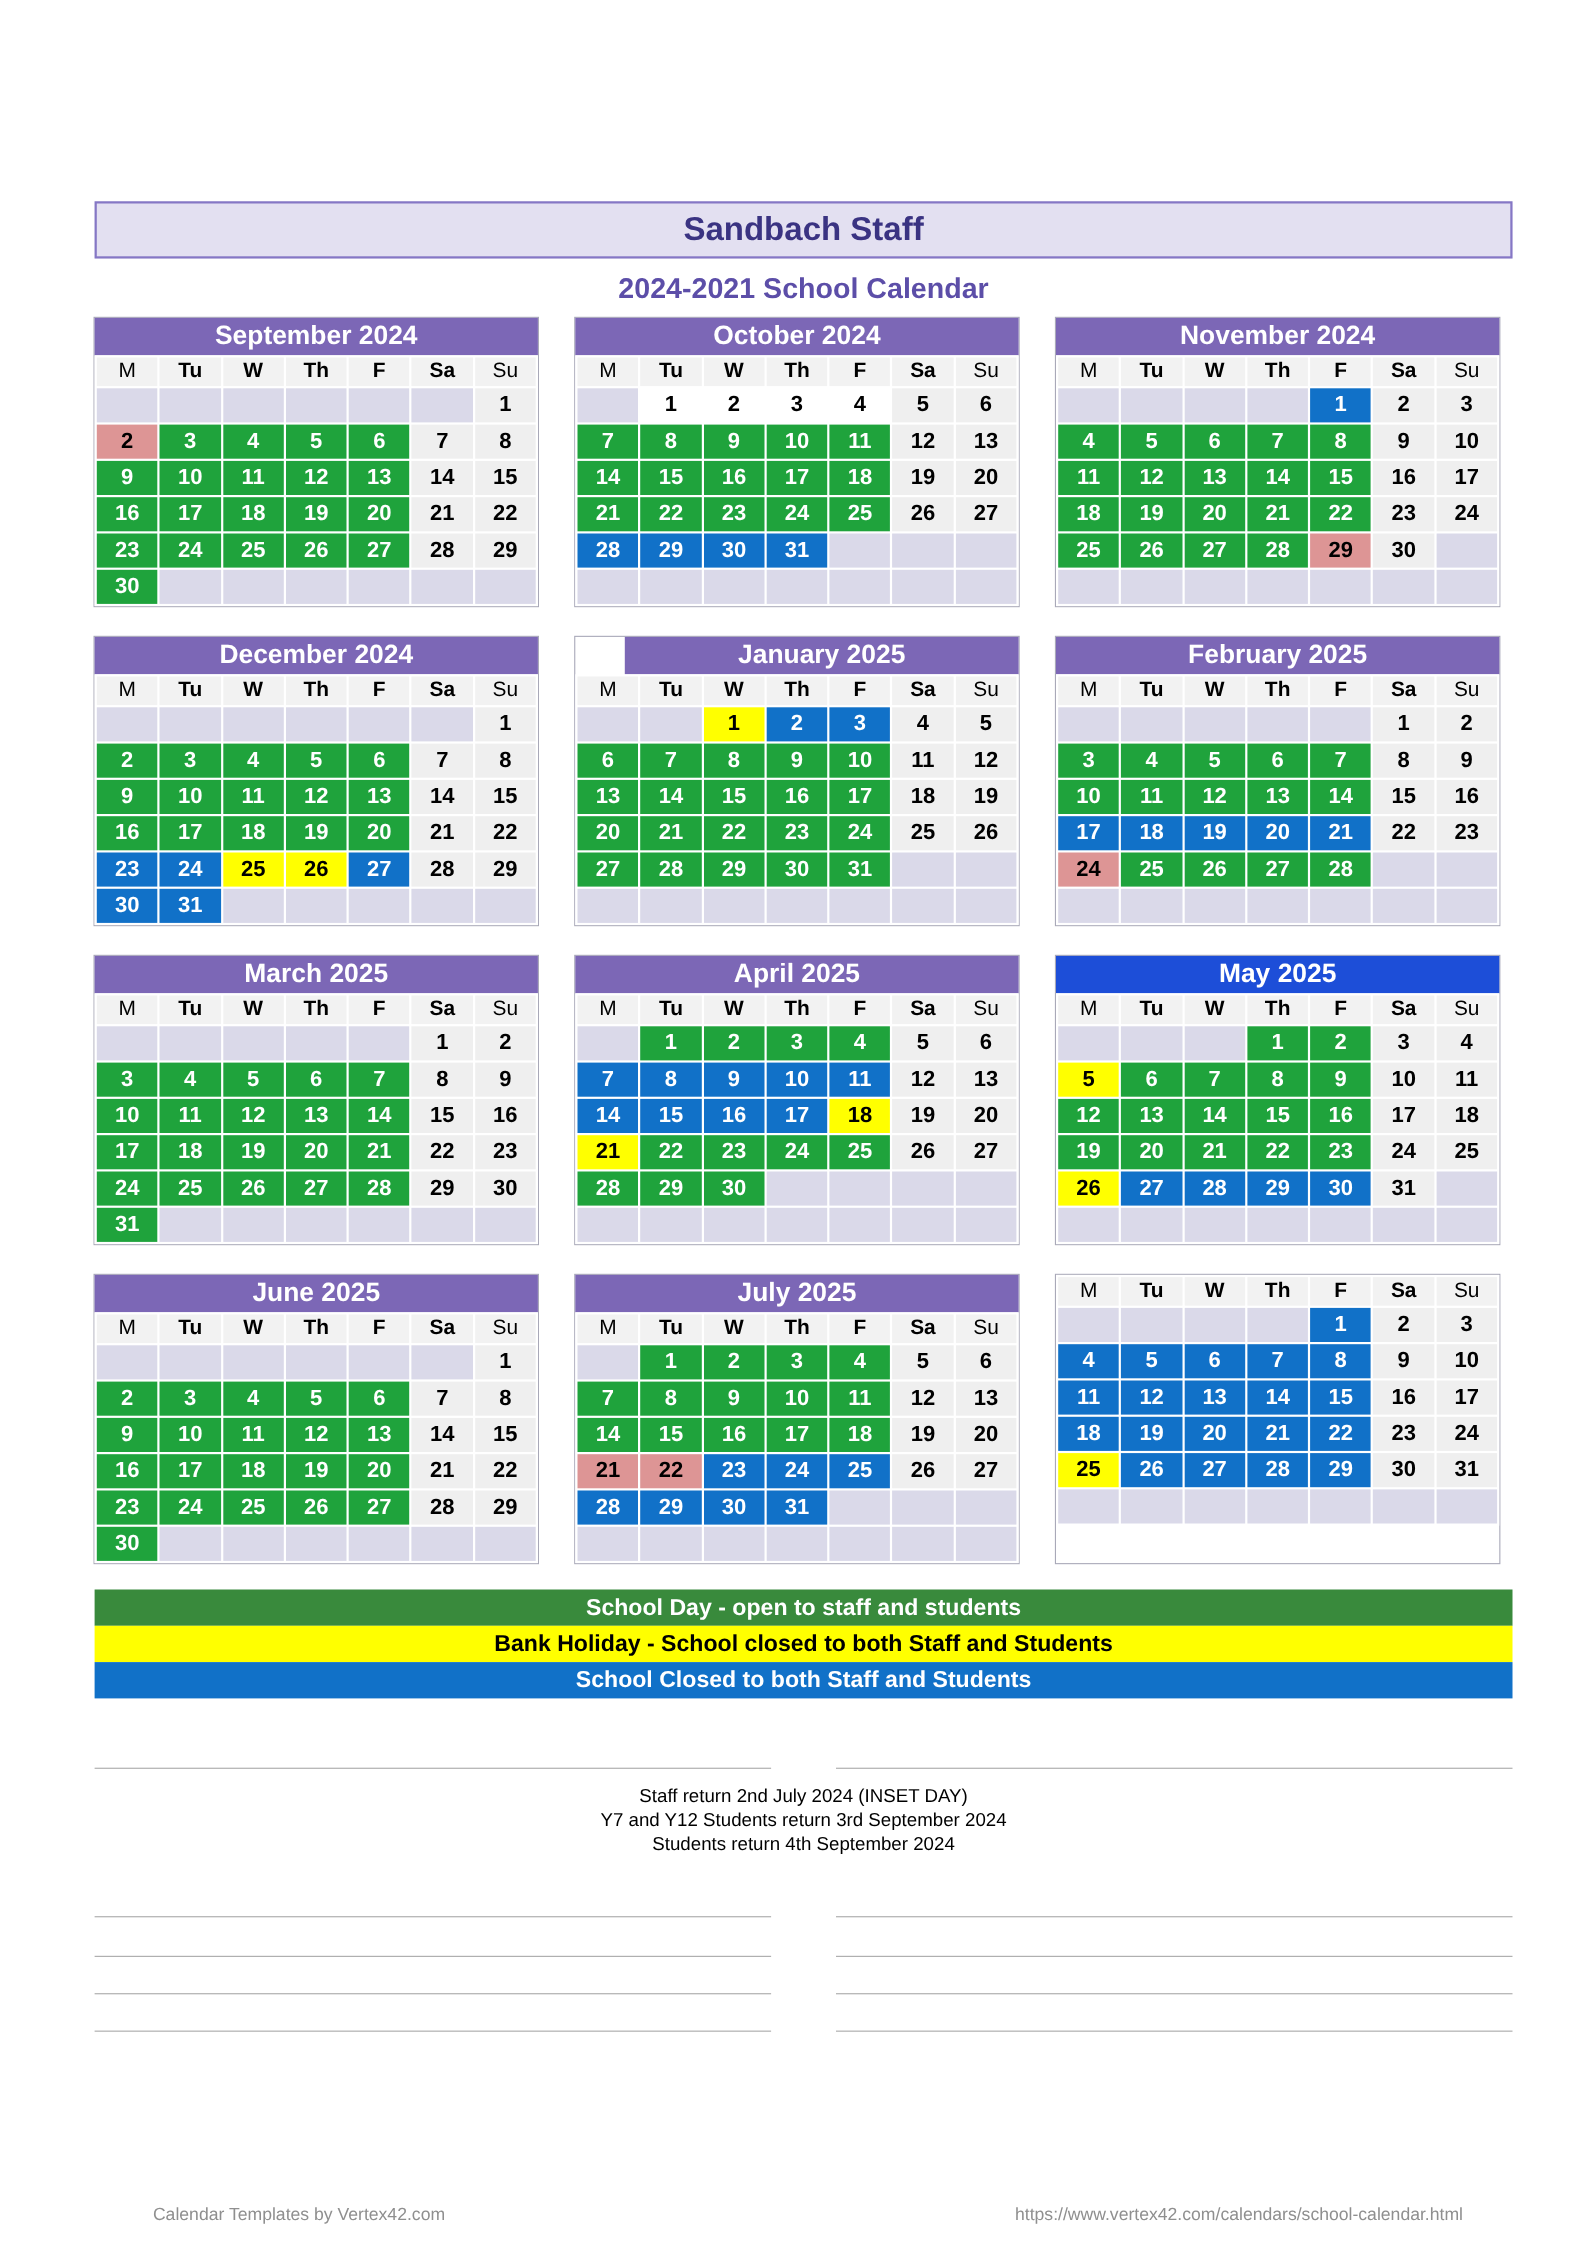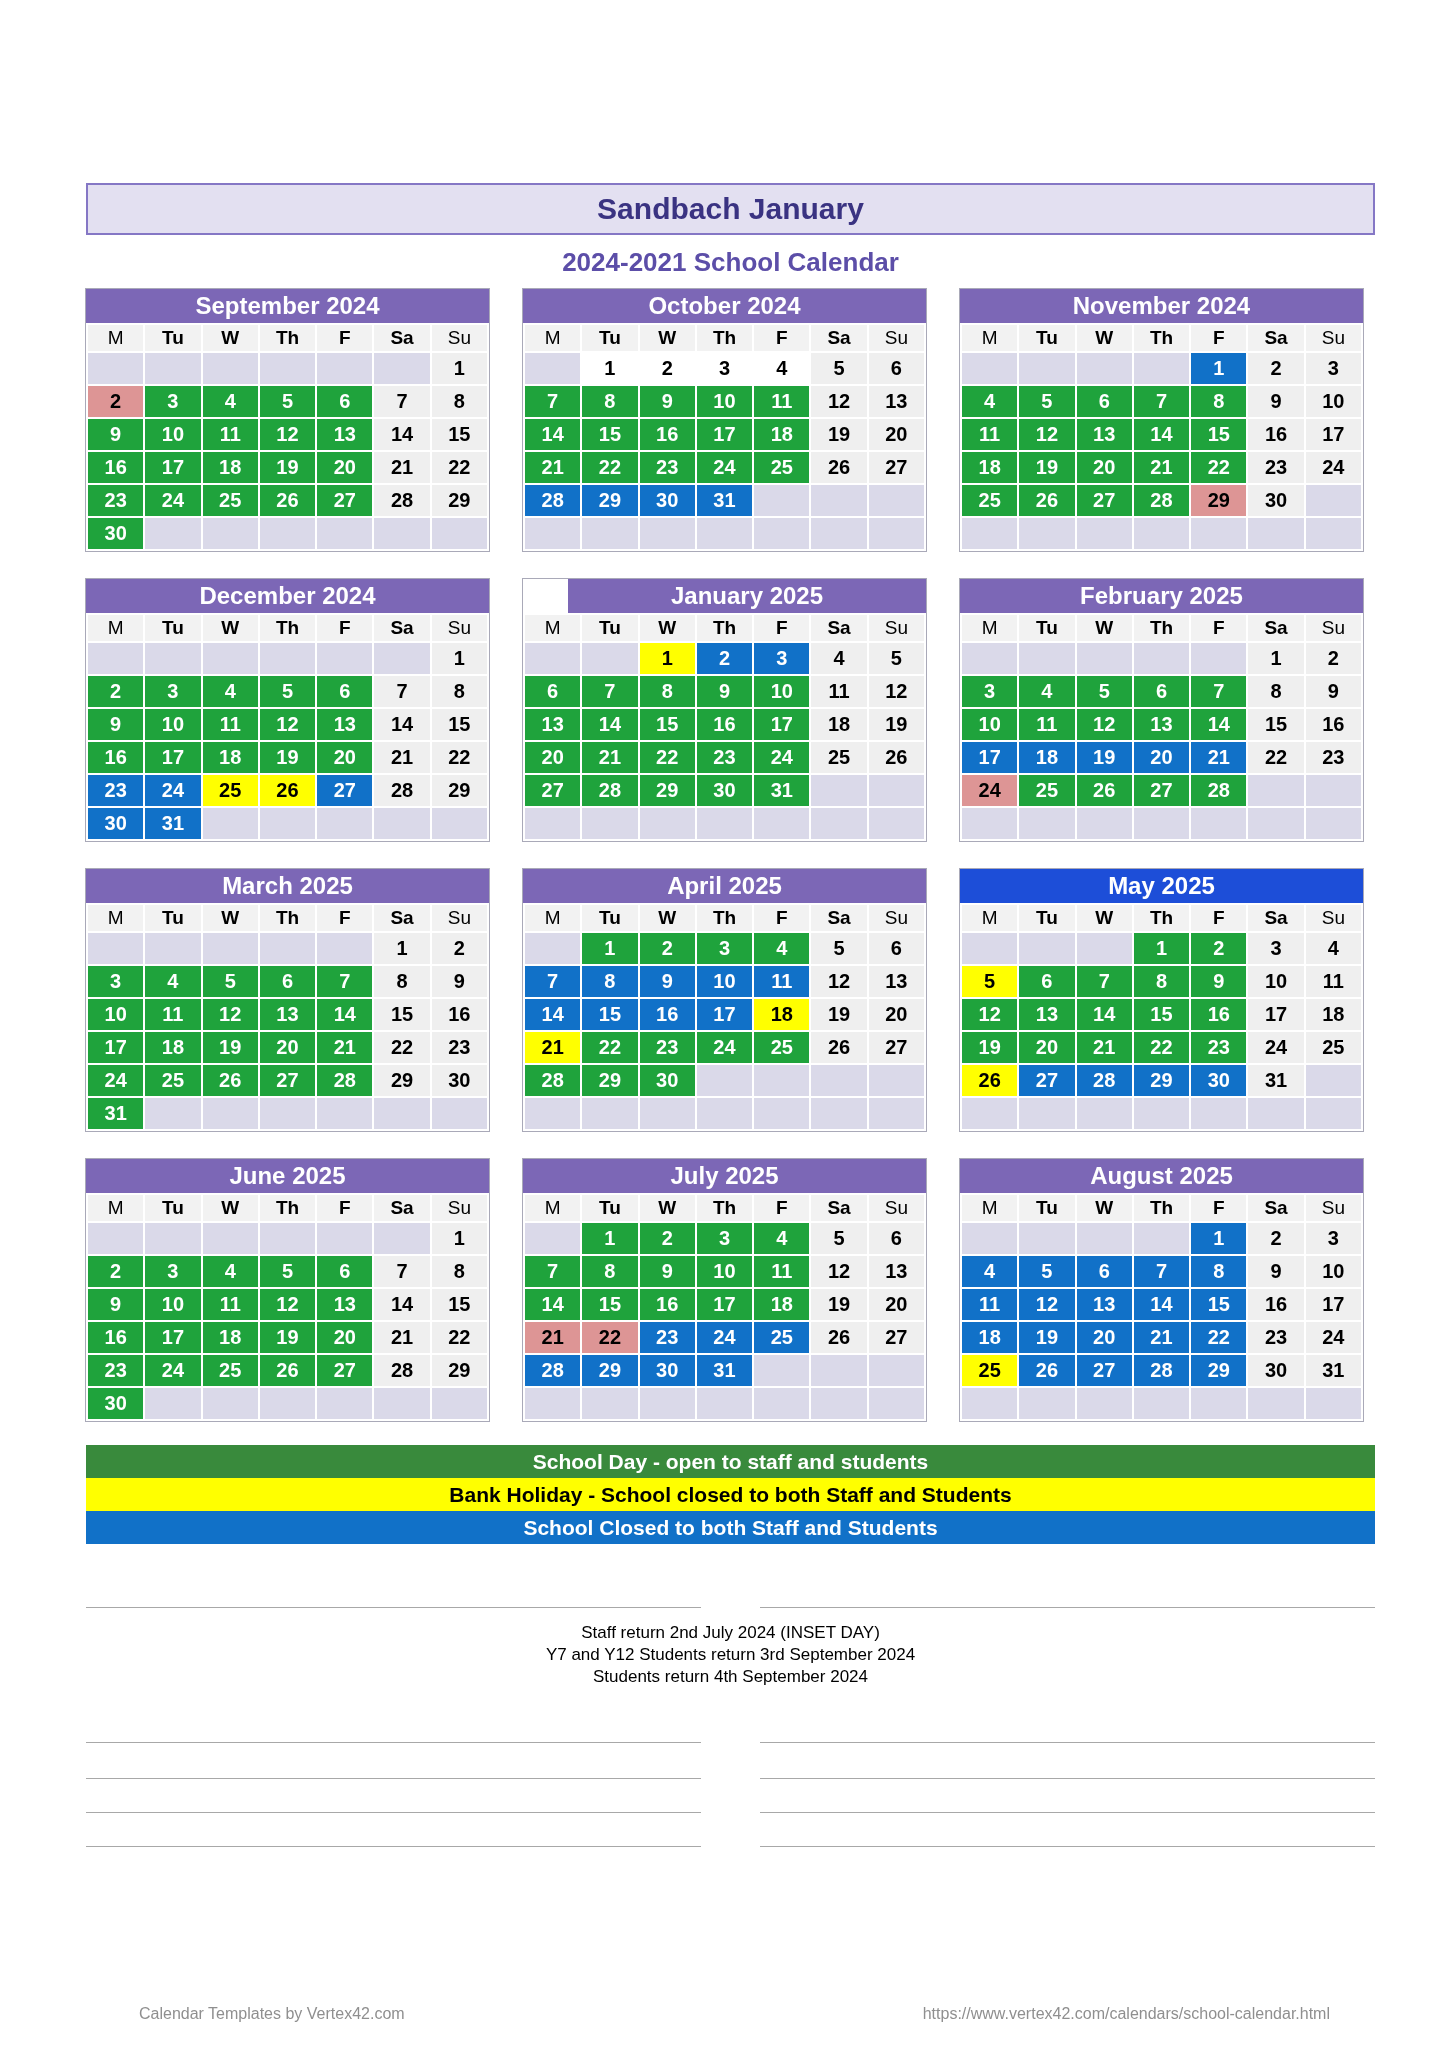--- a/index.html
+++ b/index.html
@@ -60,21 +60,21 @@
     display:flex; justify-content:space-between;
     font-size:16px; color:#8F8F8F;
   }
   .page-footer .fl { padding-left:53px; }
   .page-footer .fr { padding-right:45px; }
 </style>
 </head>
 <body>
 
 <div class="title-box">
-  <span>Sandbach January</span>
+  <span>Sandbach Staff</span>
 </div>
 
 <div class="subtitle">2024-2021 School Calendar</div>
 
 <div class="months">
     <div class="cal">
       <div class="cal-title" style="background: rgb(124, 103, 182);">September 2024</div>
       <div class="cal-grid">
         <div class="dow">M</div>
         <div class="dow bold">Tu</div>
@@ -661,21 +661,20 @@
         <div class="day dark-text" style="background: rgb(218, 217, 233);"></div>
         <div class="day dark-text" style="background: rgb(218, 217, 233);"></div>
         <div class="day dark-text" style="background: rgb(218, 217, 233);"></div>
         <div class="day dark-text" style="background: rgb(218, 217, 233);"></div>
         <div class="day dark-text" style="background: rgb(218, 217, 233);"></div>
         <div class="day dark-text" style="background: rgb(218, 217, 233);"></div>
         <div class="day dark-text" style="background: rgb(218, 217, 233);"></div>
       </div>
     </div>
     <div class="cal">
-      <div class="cal-title" style="background: rgb(124, 103, 182);">August 2025</div>
       <div class="cal-grid">
         <div class="dow">M</div>
         <div class="dow bold">Tu</div>
         <div class="dow bold">W</div>
         <div class="dow bold">Th</div>
         <div class="dow bold">F</div>
         <div class="dow bold">Sa</div>
         <div class="dow">Su</div>
         <div class="day dark-text" style="background: rgb(218, 217, 233);"></div>
         <div class="day dark-text" style="background: rgb(218, 217, 233);"></div>

